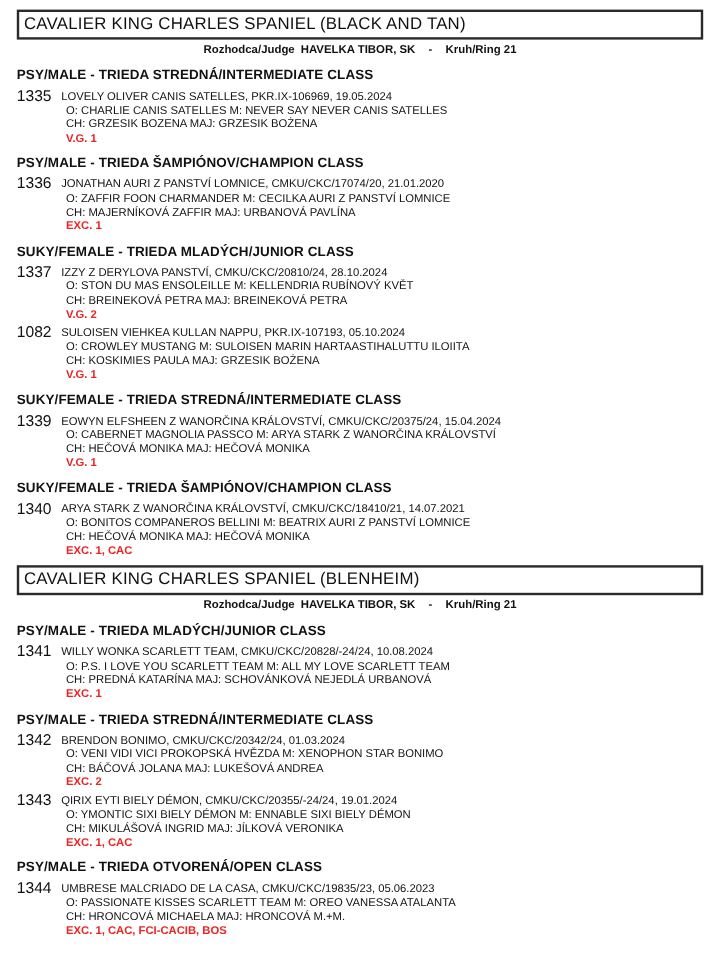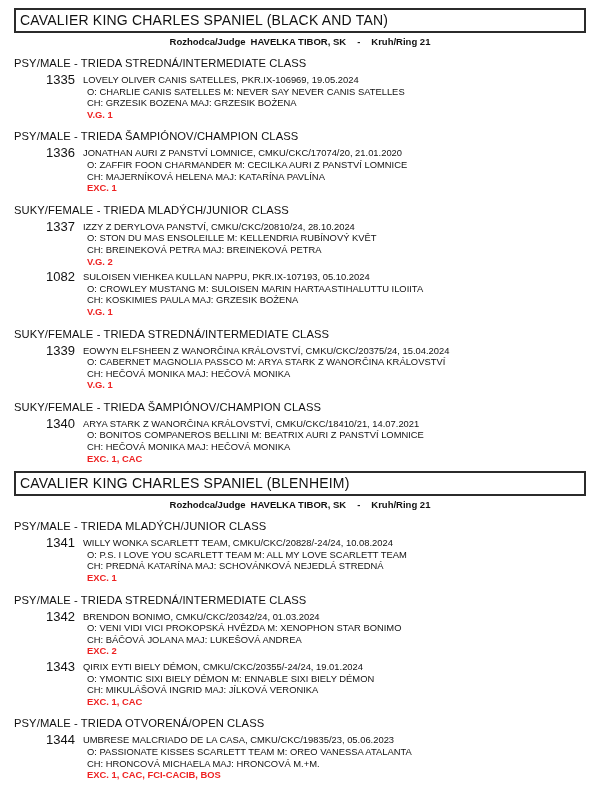--- a/index.html
+++ b/index.html
@@ -22,26 +22,26 @@
     font-size:9.5px;
     font-weight:bold;
     margin:3px 0 6px 0;
     white-space:nowrap;
   }
   .judge-label { margin-right:5px; }
   .judge-separator { margin:0 11px; }
   .class-block { margin-top:10px; }
   .class-header {
     font-size:11.2px;
-    font-weight:normal;
+    font-weight:bold;
     letter-spacing:0.1px;
     margin-bottom:5px;
     white-space:nowrap;
   }
-  .entry { display:flex; margin-bottom:4px;margin-left:32px; }
+  .entry { display:flex; margin-bottom:4px; }
   .entry-number {
     flex:none; width:37px;
     font-size:13px; line-height:11.6px;
   }
   .entry-lines { font-size:9.4px; line-height:11.6px; }
   .line-dog { white-space:nowrap; }
   .line-sub { padding-left:4px; white-space:nowrap; }
   .line-result {
     padding-left:4px;
     font-weight:bold;
@@ -68,21 +68,21 @@
           </div>
         </div>
       </div>
       <div class="class-block">
         <div class="class-header">PSY/MALE - TRIEDA ŠAMPIÓNOV/CHAMPION CLASS</div>
         <div class="entry">
           <div class="entry-number">1336</div>
           <div class="entry-lines">
             <div class="line-dog">JONATHAN AURI Z PANSTVÍ LOMNICE, CMKU/CKC/17074/20, 21.01.2020</div>
             <div class="line-sub">O: ZAFFIR FOON CHARMANDER M: CECILKA AURI Z PANSTVÍ LOMNICE</div>
-            <div class="line-sub">CH: MAJERNÍKOVÁ HELENA MAJ: KATARÍNA PAVLÍNA</div>
+            <div class="line-sub">CH: MAJERNÍKOVÁ ZAFFIR MAJ: URBANOVÁ PAVLÍNA</div>
             <div class="line-result">EXC. 1</div>
           </div>
         </div>
       </div>
       <div class="class-block">
         <div class="class-header">SUKY/FEMALE - TRIEDA MLADÝCH/JUNIOR CLASS</div>
         <div class="entry">
           <div class="entry-number">1337</div>
           <div class="entry-lines">
             <div class="line-dog">IZZY Z DERYLOVA PANSTVÍ, CMKU/CKC/20810/24, 28.10.2024</div>
@@ -129,21 +129,21 @@
     <div class="breed-section">
       <div class="breed-box"><span class="breed-title">CAVALIER KING CHARLES SPANIEL (BLENHEIM)</span></div>
       <div class="judge-line"><span class="judge-label">Rozhodca/Judge</span><span class="judge-name">HAVELKA TIBOR, SK</span><span class="judge-separator">-</span><span class="ring-label">Kruh/Ring 21</span></div>
       <div class="class-block">
         <div class="class-header">PSY/MALE - TRIEDA MLADÝCH/JUNIOR CLASS</div>
         <div class="entry">
           <div class="entry-number">1341</div>
           <div class="entry-lines">
             <div class="line-dog">WILLY WONKA SCARLETT TEAM, CMKU/CKC/20828/-24/24, 10.08.2024</div>
             <div class="line-sub">O: P.S. I LOVE YOU SCARLETT TEAM M: ALL MY LOVE SCARLETT TEAM</div>
-            <div class="line-sub">CH: PREDNÁ KATARÍNA MAJ: SCHOVÁNKOVÁ NEJEDLÁ STREDNÁ</div>
+            <div class="line-sub">CH: PREDNÁ KATARÍNA MAJ: SCHOVÁNKOVÁ NEJEDLÁ URBANOVÁ</div>
             <div class="line-result">EXC. 1</div>
           </div>
         </div>
       </div>
       <div class="class-block">
         <div class="class-header">PSY/MALE - TRIEDA STREDNÁ/INTERMEDIATE CLASS</div>
         <div class="entry">
           <div class="entry-number">1342</div>
           <div class="entry-lines">
             <div class="line-dog">BRENDON BONIMO, CMKU/CKC/20342/24, 01.03.2024</div>

